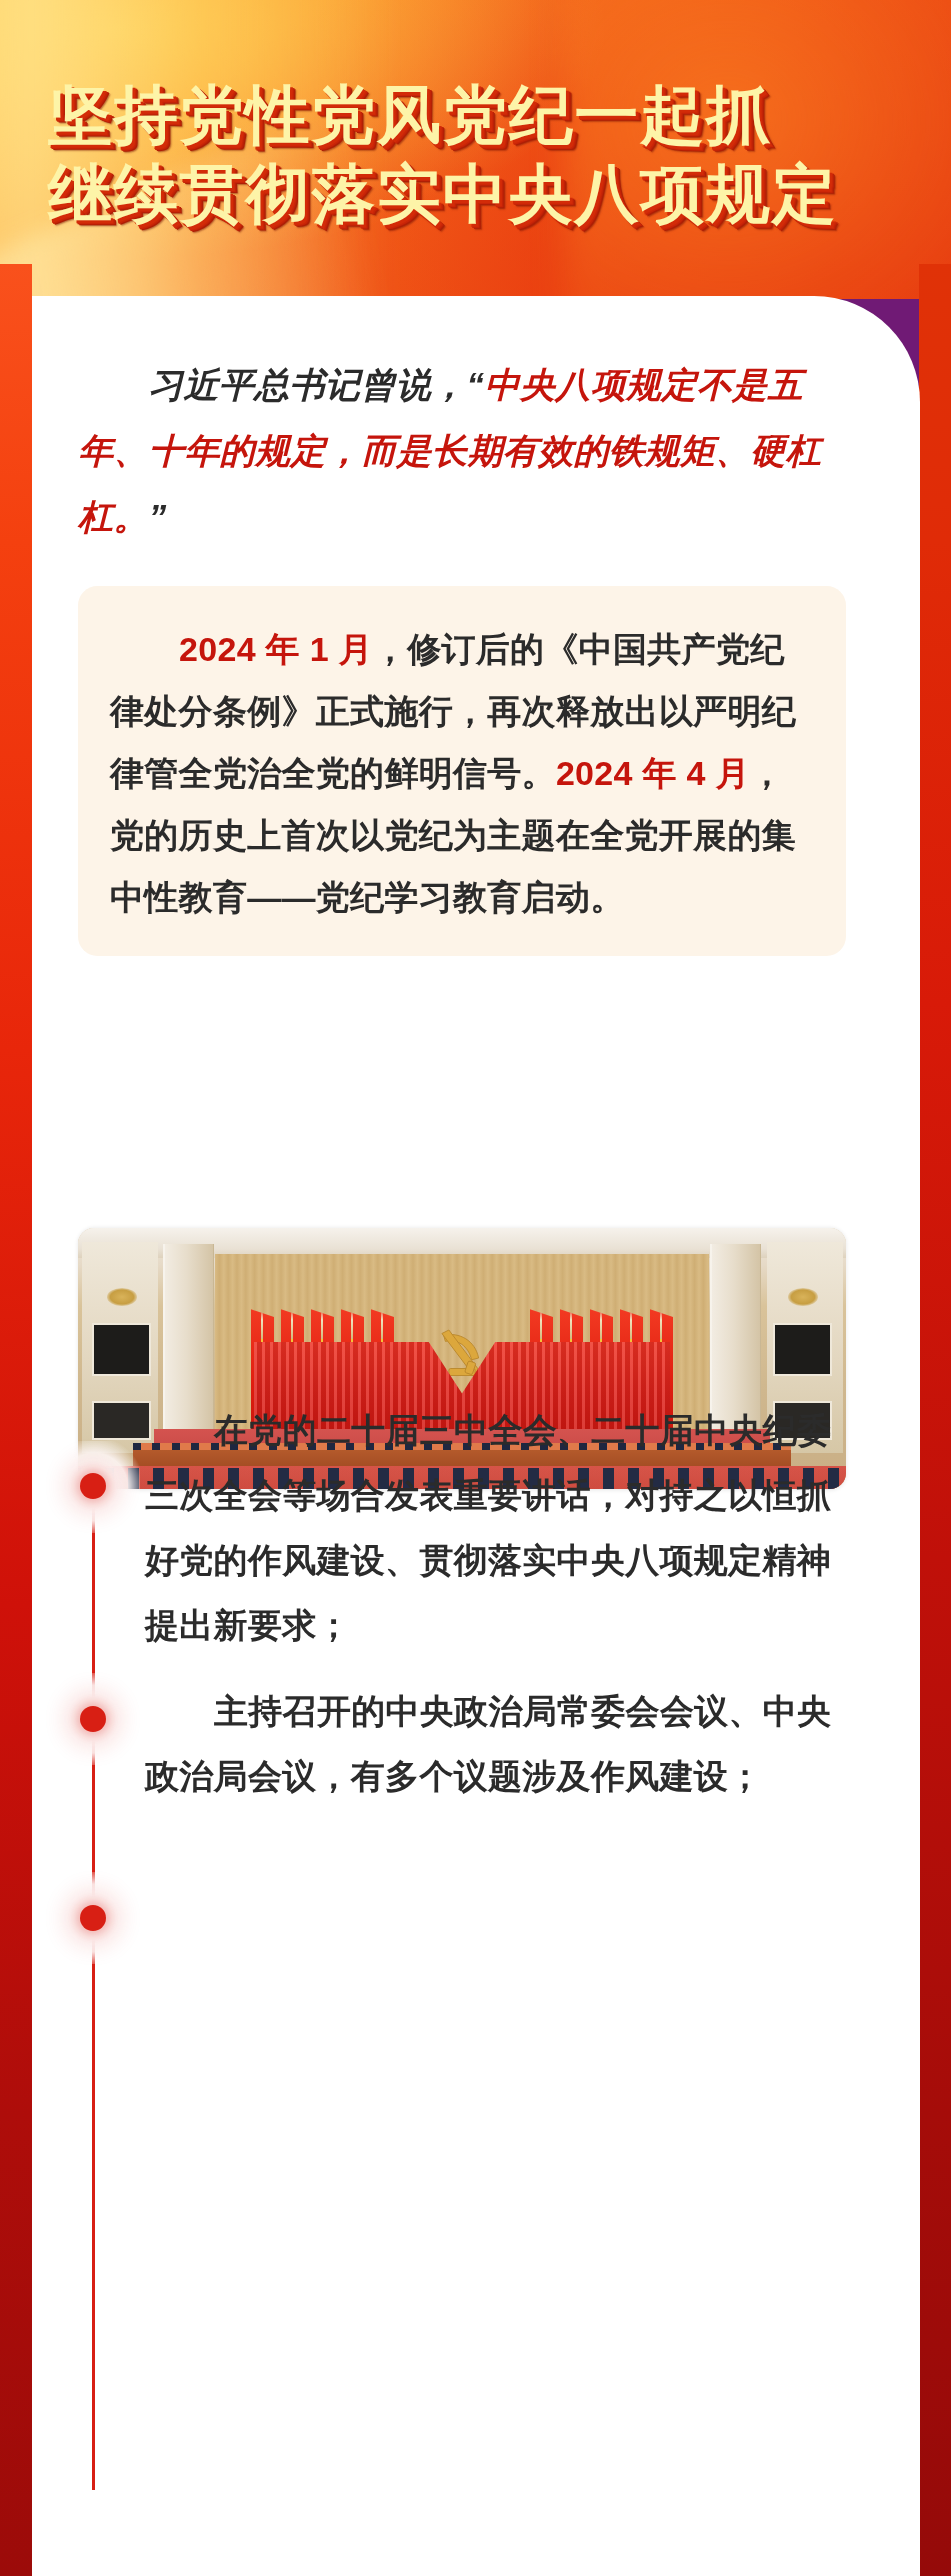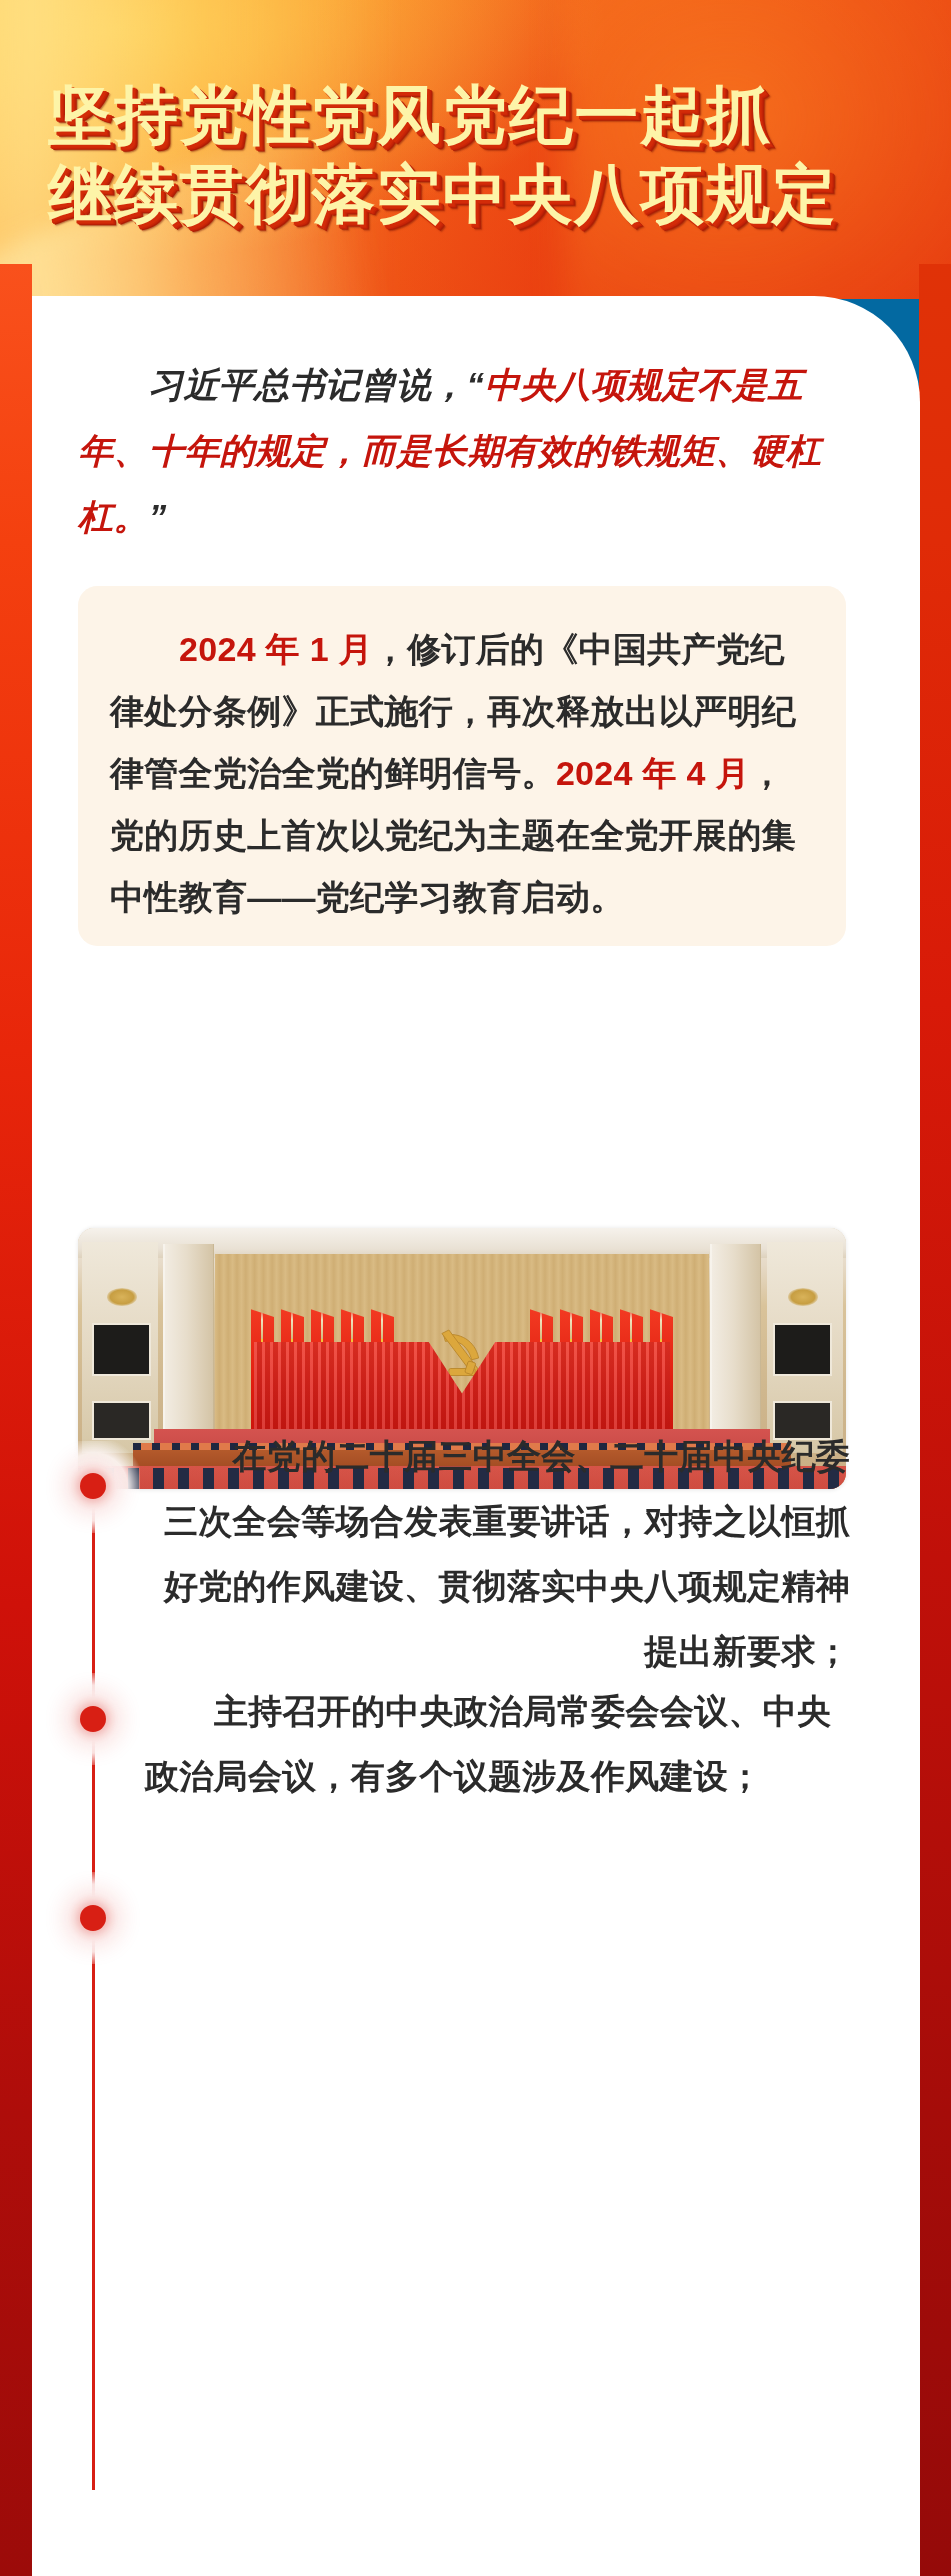--- a/index.html
+++ b/index.html
@@ -9,21 +9,21 @@
   }
   body {
     font-family: "Liberation Sans", "DejaVu Sans", sans-serif;
   }
 
   #poster {
     position: relative;
     width: 951px;
     height: 2576px;
     overflow: hidden;
-    background: #0369a1;
+    background: #701a75;
   }
 
   
   .header {
     position: absolute;
     left: 0; top: 0;
     width: 951px;
     height: 299px;
     overflow: hidden;
     background:
@@ -121,21 +121,21 @@
   }
   .quote .hl { color: #c5150c; }
   .quote .qm { color: #2b2b2b; font-weight: bold; }
 
   
   .beige {
     position: absolute;
     left: 46px;
     top: 290px;
     width: 768px;
-    padding: 32px 35px 18px 32px;
+    padding: 32px 35px 28px 32px;
     box-sizing: border-box;
     background: #fdf4e8;
     border-radius: 19.4px;
   }
   .beige p {
     margin: 0;
     font-size: 34px;
     line-height: 62px;
     font-weight: bold;
     text-indent: 69px;
@@ -444,21 +444,21 @@
 
     <div class="tl-mask" style="top:1145px;"></div>
     <div class="bullet-dot" style="top:1177px;"></div>
 
     <div class="tl-mask" style="top:1377px;"></div>
     <div class="bullet-dot" style="top:1410px;"></div>
 
     <div class="tl-mask" style="top:1576px;"></div>
     <div class="bullet-dot" style="top:1609px;"></div>
 
-    <div class="bullet-item" style="top:1128px;text-align:right;">
+    <div class="bullet-item" style="top:1102px;">
       <p>在党的二十届三中全会、二十届中央纪委三次全会等场合发表重要讲话，对持之以恒抓好党的作风建设、贯彻落实中央八项规定精神提出新要求；</p>
     </div>
     <div class="bullet-item" style="top:1383px;">
       <p>主持召开的中央政治局常委会会议、中央政治局会议，有多个议题涉及作风建设；</p>
     </div>
 
   </div>
 </div>
 
 

